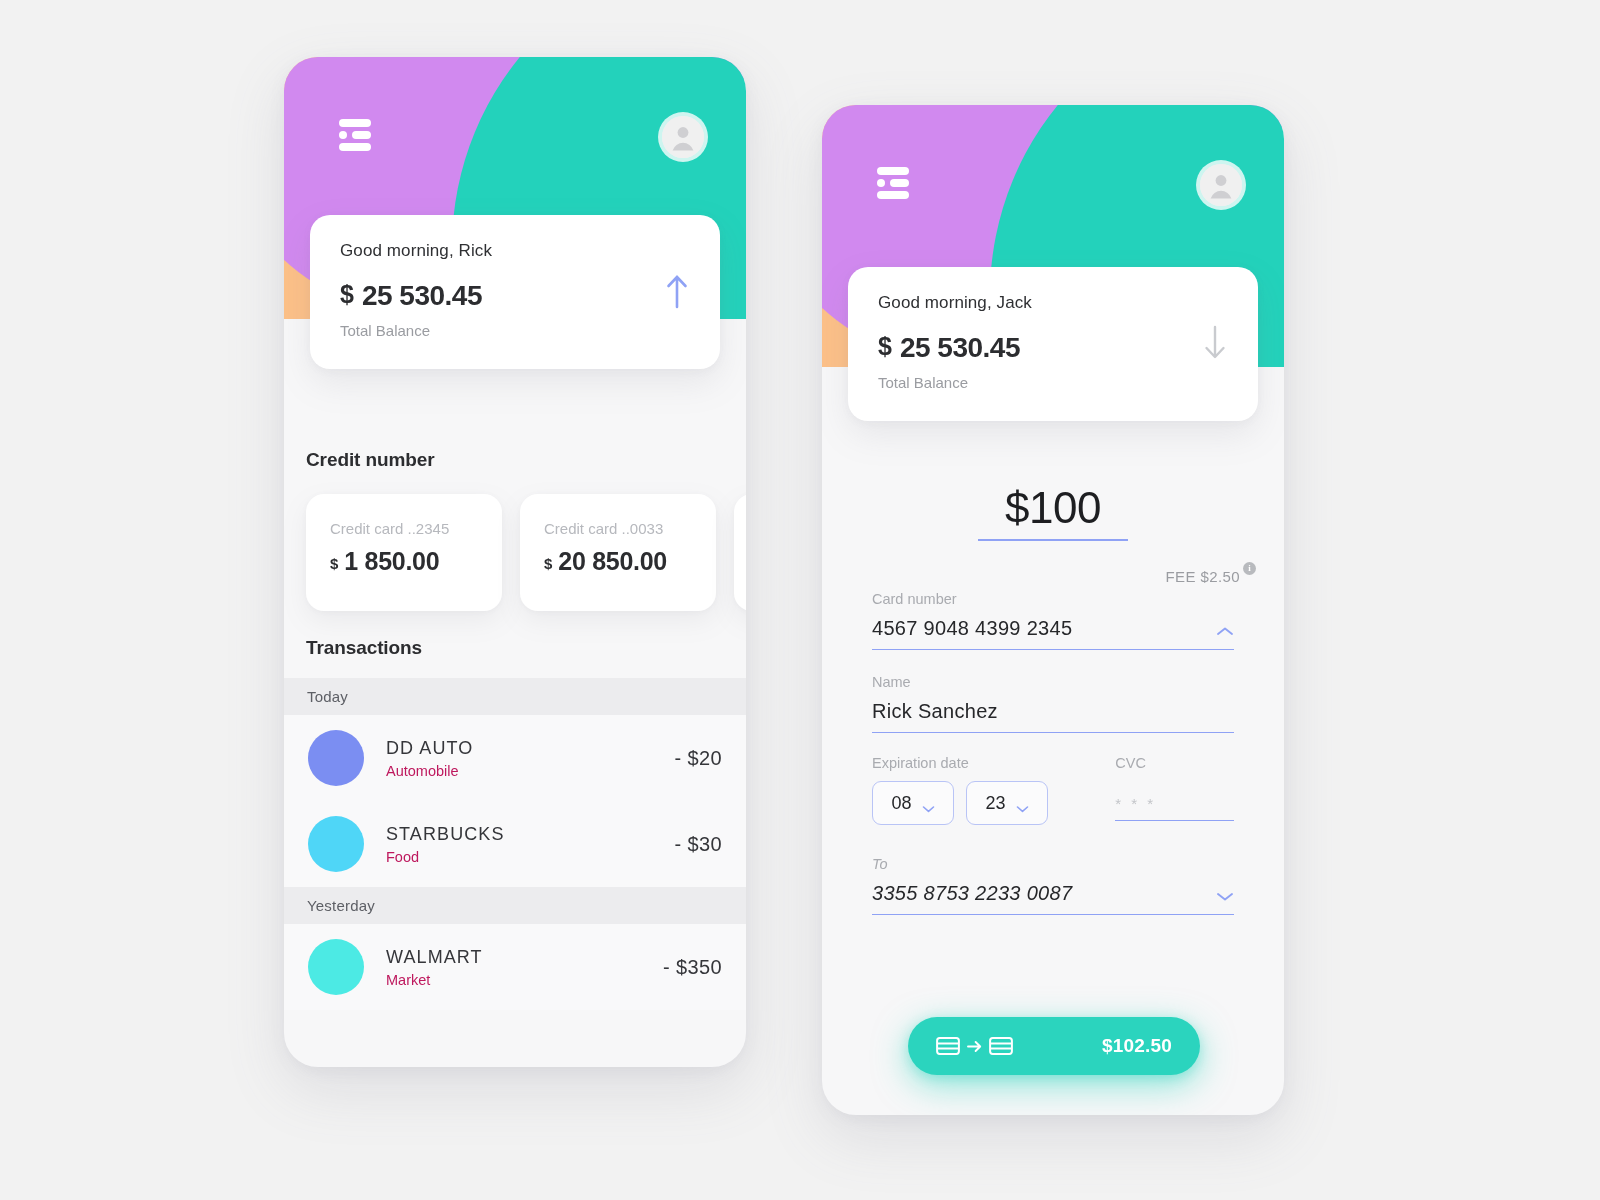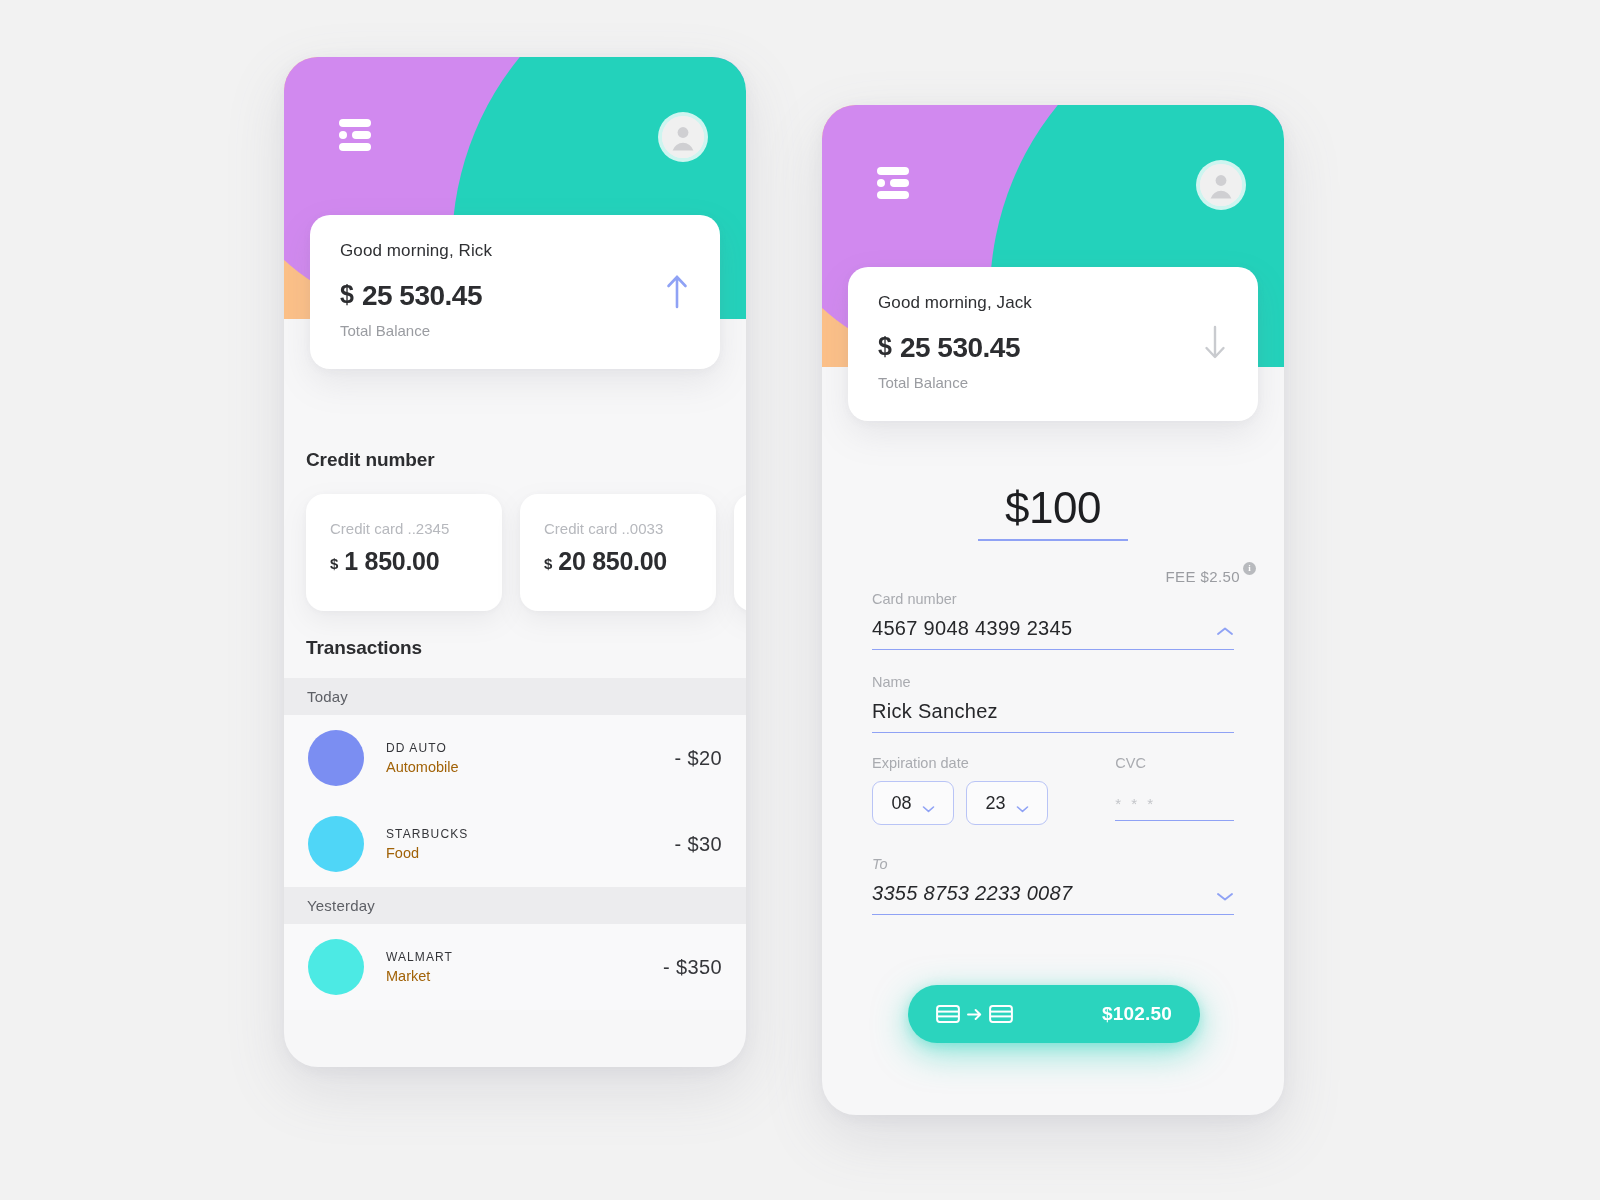--- a/index.html
+++ b/index.html
@@ -251,28 +251,28 @@
   }
   .tx-dot {
     width: 56px;
     height: 56px;
     border-radius: 50%;
     flex: 0 0 auto;
     margin-right: 22px;
   }
   .tx-info { flex: 1 1 auto; }
   .tx-merchant {
-    font-size: 12px;
+    font-size: 18px;
     color: #35363a;
     letter-spacing: 1.1px;
     margin-bottom: 4px;
   }
   .tx-cat {
     font-size: 14.5px;
-    color: #a16207;
+    color: #be185d;
   }
   .tx-amt {
     font-size: 20px;
     color: #35363a;
     letter-spacing: 0.4px;
     white-space: nowrap;
   }
 
   
   .form {
@@ -386,21 +386,21 @@
     color: #c3c5c9;
     letter-spacing: 3px;
   }
 
   .to-field { padding: 0 50px; margin-top: 31px; font-style: italic; }
 
   
   .submit-btn {
     position: absolute;
     left: 86px;
-    top: 880px;
+    top: 912px;
     width: 292px;
     height: 58px;
     border-radius: 29px;
     background: #2bd4be;
     display: flex;
     align-items: center;
     justify-content: space-between;
     padding: 0 28px 0 28px;
     cursor: pointer;
     border: none;

